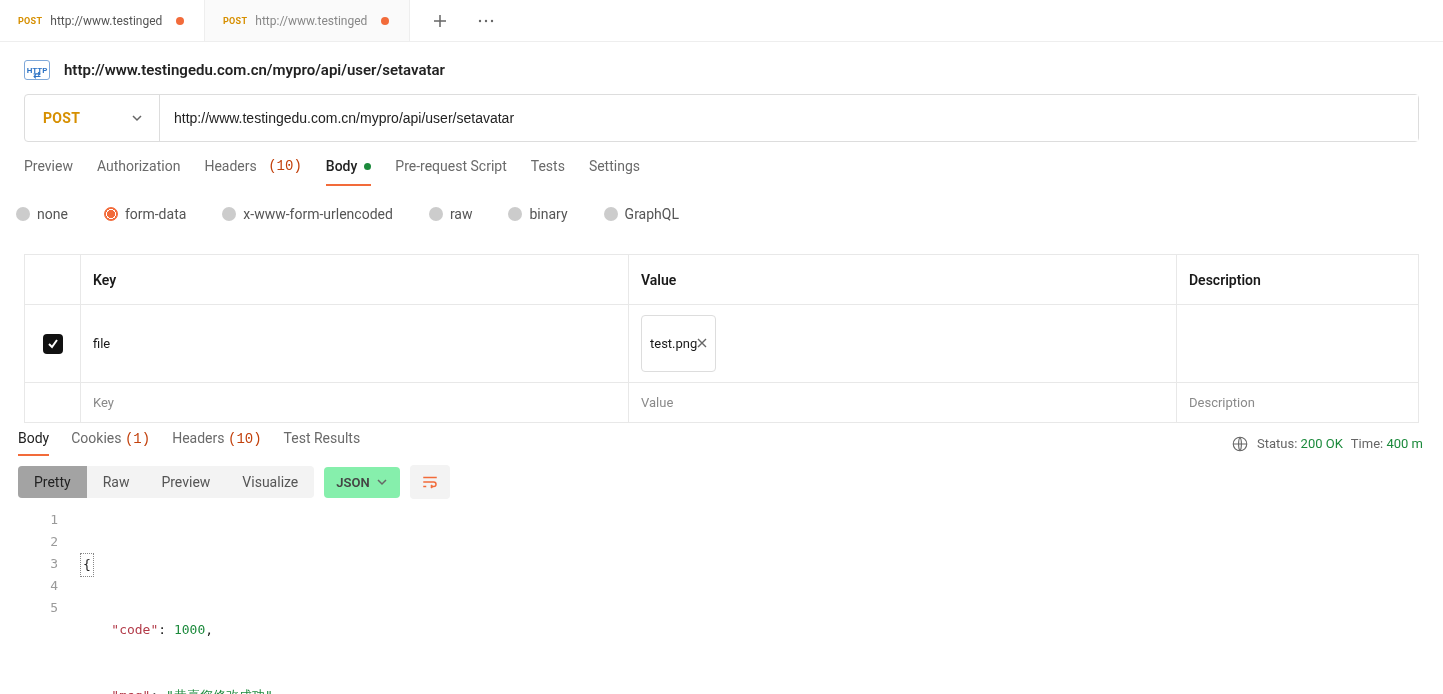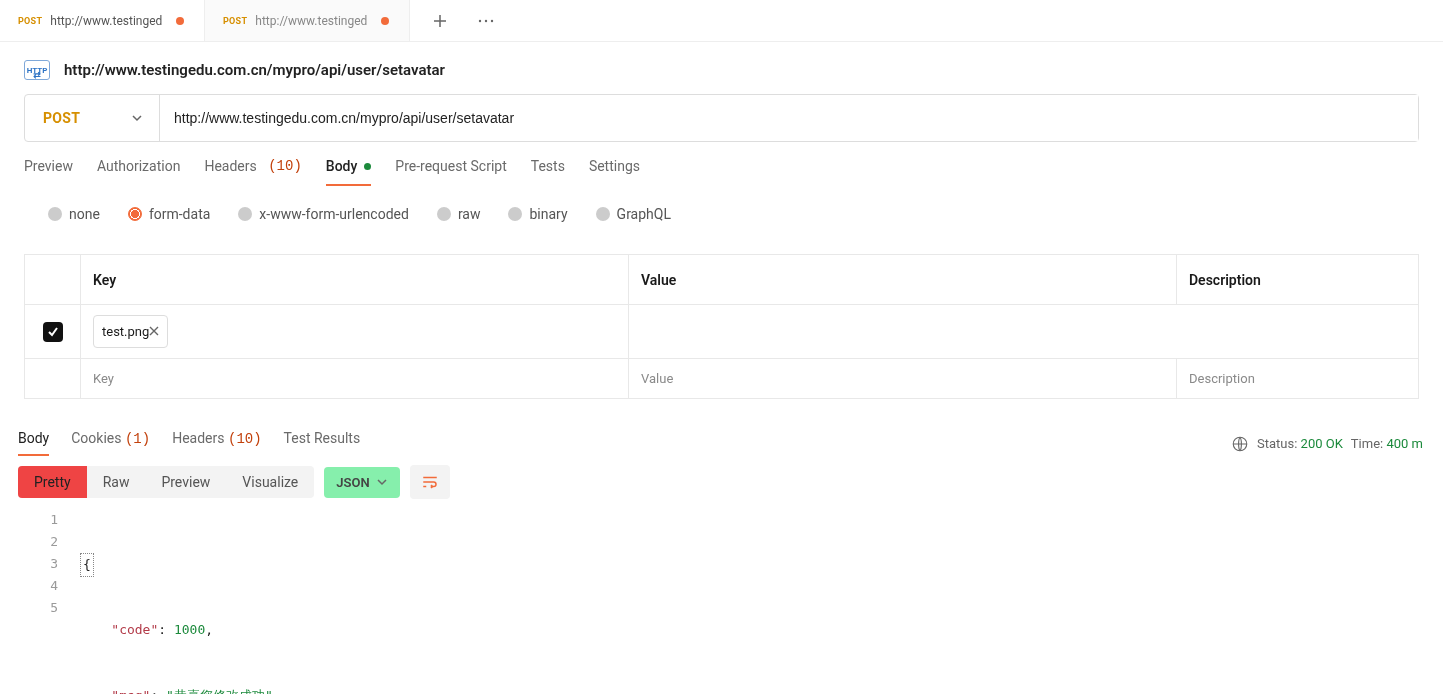--- a/index.html
+++ b/index.html
@@ -159,22 +159,22 @@
   .count-suffix { color: #c2410c; font-family: Liberation Mono, monospace; }
   .green-dot {
     width: 7px; height: 7px; border-radius: 50%;
     background: #1c8a3c;
     margin-left: 3px;
   }
 
   
   .body-radios {
     display: flex;
-    gap: 28px;
-    padding: 12px 36px 16px 48px;
+    gap: 36px;
+    padding: 12px 36px 16px 16px;
     align-items: flex-end;
   }
   .radio {
     display: flex; align-items: center; gap: 7px;
     font-size: 14px;
     color: #555;
     cursor: pointer;
   }
   .radio .r-circle {
     width: 14px; height: 14px; border-radius: 50%;
@@ -211,21 +211,21 @@
   .chk {
     width: 20px; height: 20px; border-radius: 4px;
     background: #111; color: #fff;
     display: flex; align-items: center; justify-content: center;
     font-size: 13px;
   }
   .ph { color: #8a8a8a; }
   .file-chip {
     display: inline-flex; align-items: center;
     border: 1px solid #ddd; border-radius: 4px;
-    padding: 8px 8px; 
+    padding: 20px 8px; 
     font-size: 13px;
   }
   .file-chip .x { color: #666; cursor: pointer; }
 
   
   .response {
     position: absolute;
     left: 0; right: 0;
     top: 430px;
     bottom: 0;
@@ -272,21 +272,21 @@
     border-radius: 4px;
     overflow: hidden;
   }
   .seg {
     padding: 8px 16px;
     font-size: 14px;
     color: #555;
     cursor: pointer;
   }
   .seg.active {
-    background: #ef4444;
+    background: #a3a3a3;
     color: #222;
   }
   .format-select {
     display: inline-flex; align-items: center; gap: 6px;
     background: #86efac;
     border-radius: 4px;
     padding: 8px 12px;
     font-size: 13px;
     font-weight: 600;
     color: #444;
@@ -435,20 +435,23 @@
     <div class="fd-cell fd-desc">Description</div>
   </div>
   <div class="fd-row">
     <div class="fd-cell fd-check">
       <div class="chk">
         <svg width="12" height="12" viewBox="0 0 12 12" fill="none" stroke="white" stroke-width="2">
             <path d="M2 6l3 3 5-7"></path>
           </svg>
       </div>
     </div>
+    <div class="fd-cell fd-key">
+        <span>file</span>
+      </div>
     <div class="fd-cell fd-value">
       <span class="file-chip">
         <span>test.png</span>
         <span class="x">
           <svg width="10" height="10" viewBox="0 0 10 10" stroke="currentColor" stroke-width="1.4">
               <path d="M1 1l8 8M9 1l-8 8"></path>
             </svg>
         </span>
       </span>
     </div>

